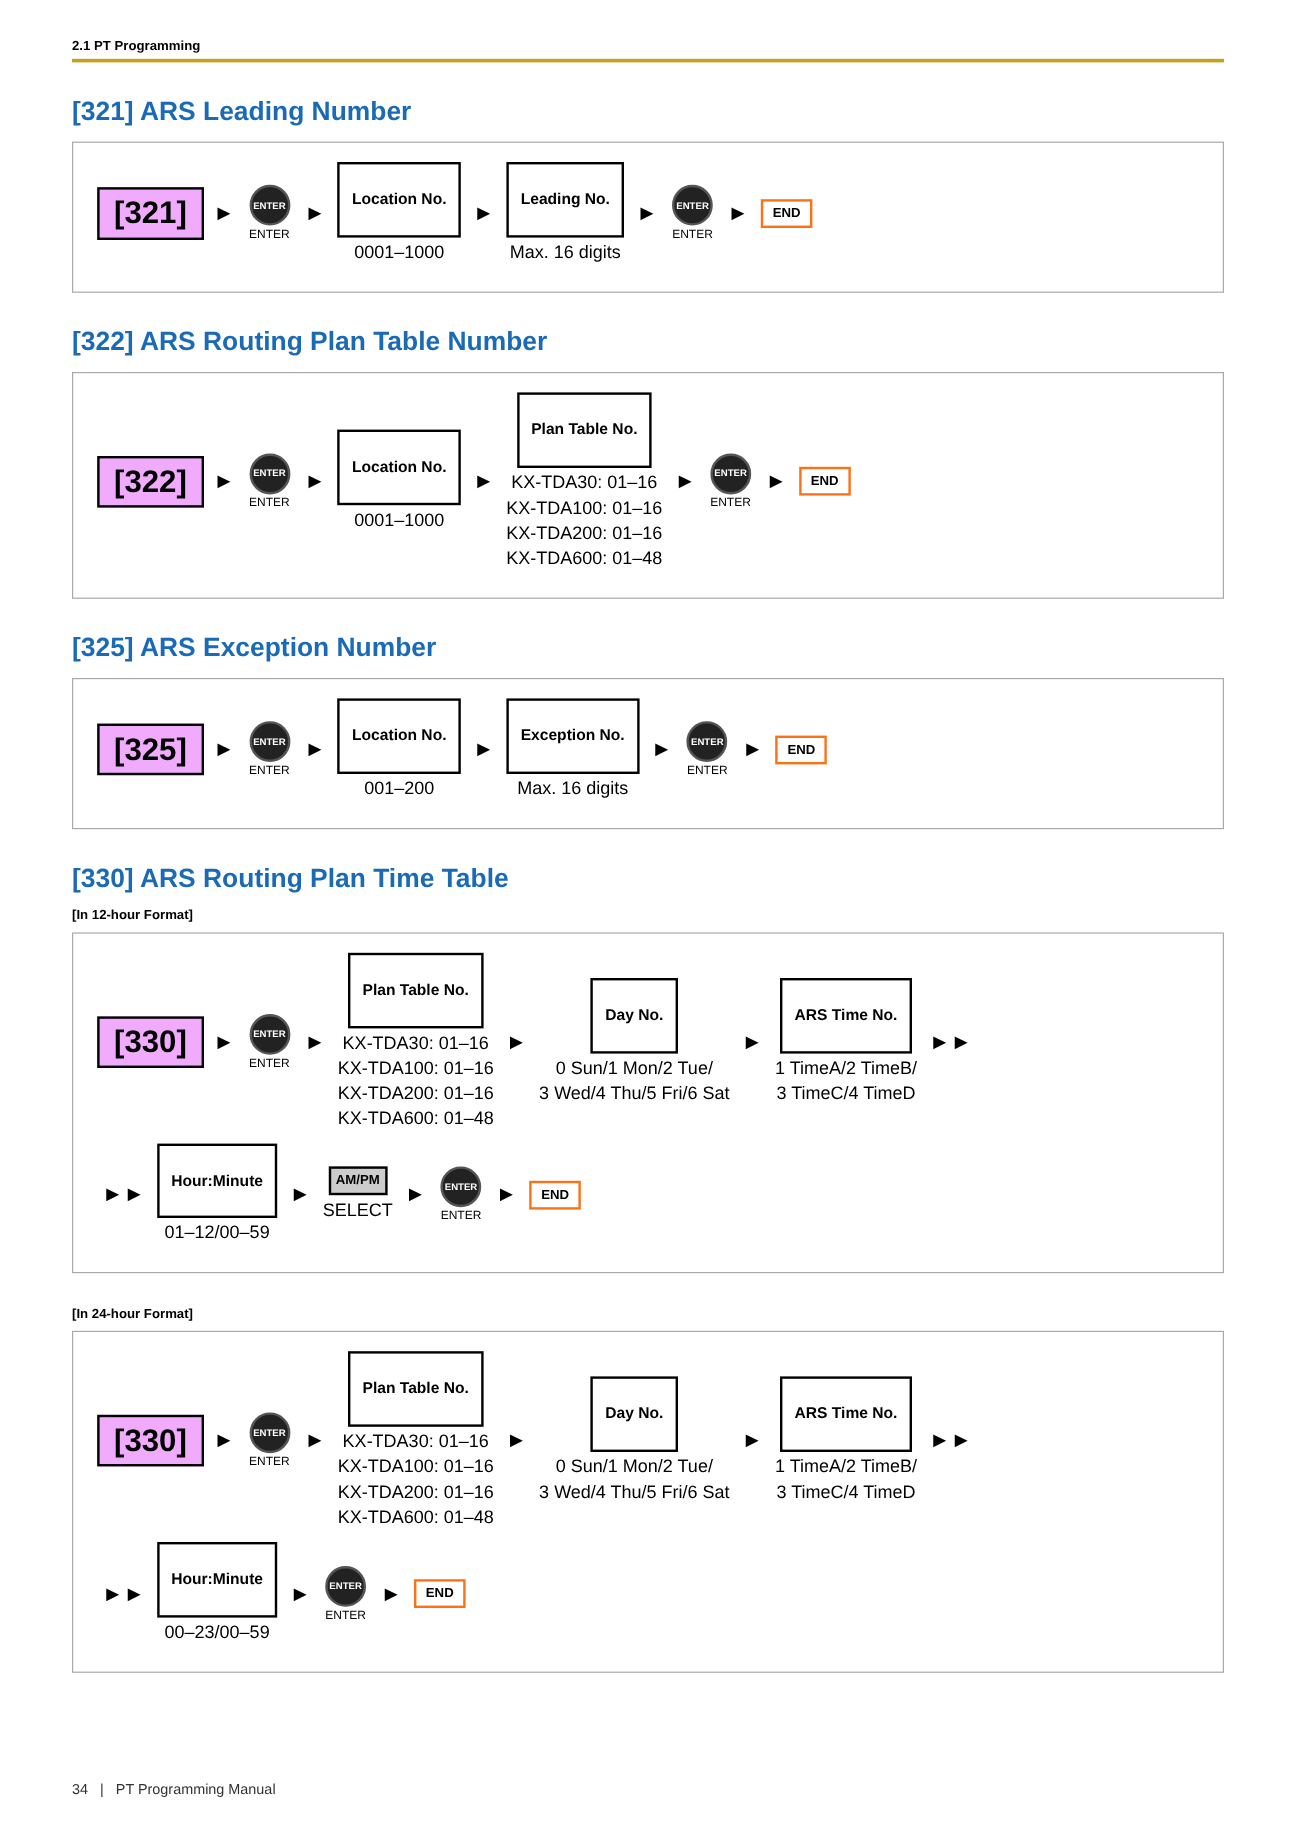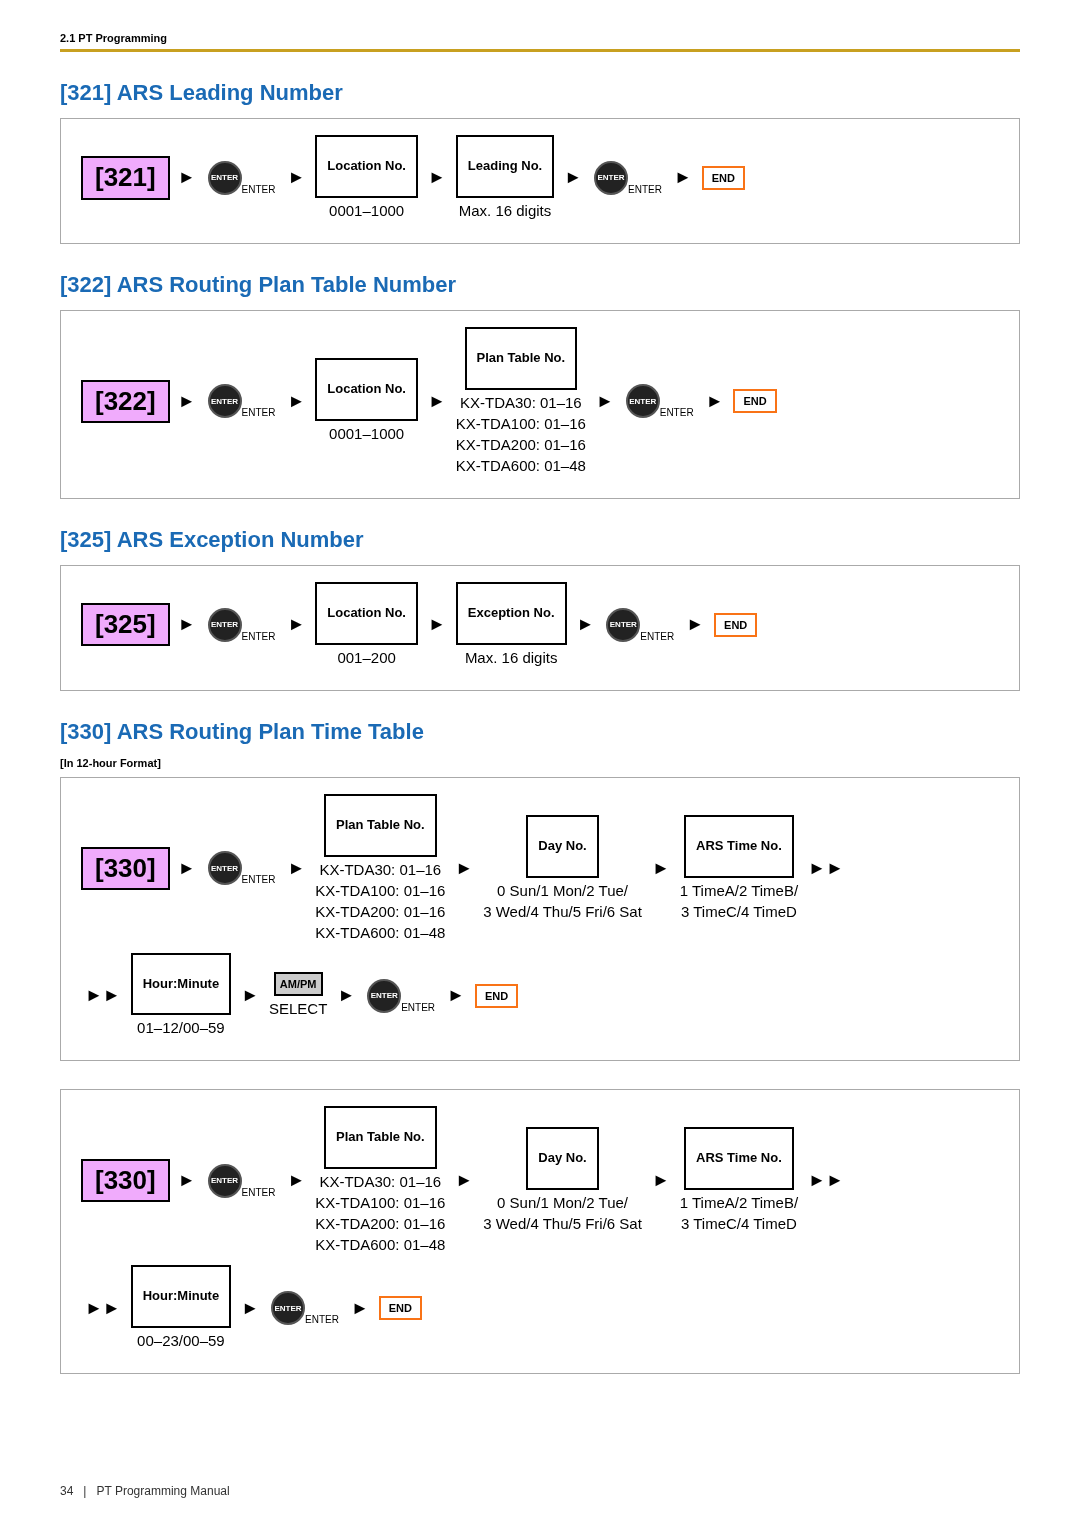--- a/index.html
+++ b/index.html
@@ -64,22 +64,22 @@
     }
     .arrow-double {
       font-size: 18px;
       color: #000;
       margin: 0 4px;
       font-weight: bold;
     }
 
     .enter-btn {
       display: inline-flex;
-      flex-direction: row;
-      align-items: flex-end;
+      flex-direction: column;
+      align-items: flex-start;
       margin: 0 4px;
     }
     .enter-circle {
       width: 34px;
       height: 34px;
       border-radius: 50%;
       background: #222;
       color: #fff;
       font-size: 8px;
       font-weight: bold;
@@ -307,20 +307,21 @@
         <span class="enter-circle">ENTER</span>
         <span class="enter-label">ENTER</span>
       </span>
       <span class="arrow">►</span>
       <span class="labeled-box">
         <span class="end-box">END</span>
       </span>
     </div>
   </div>
 
+  <div class="sub-label">[In 24-hour Format]</div>
   <div class="diagram-box">
 
     <div class="flow-row">
       <span class="code-box">[330]</span>
       <span class="arrow">►</span>
       <span class="enter-btn">
         <span class="enter-circle">ENTER</span>
         <span class="enter-label">ENTER</span>
       </span>
       <span class="arrow">►</span>

